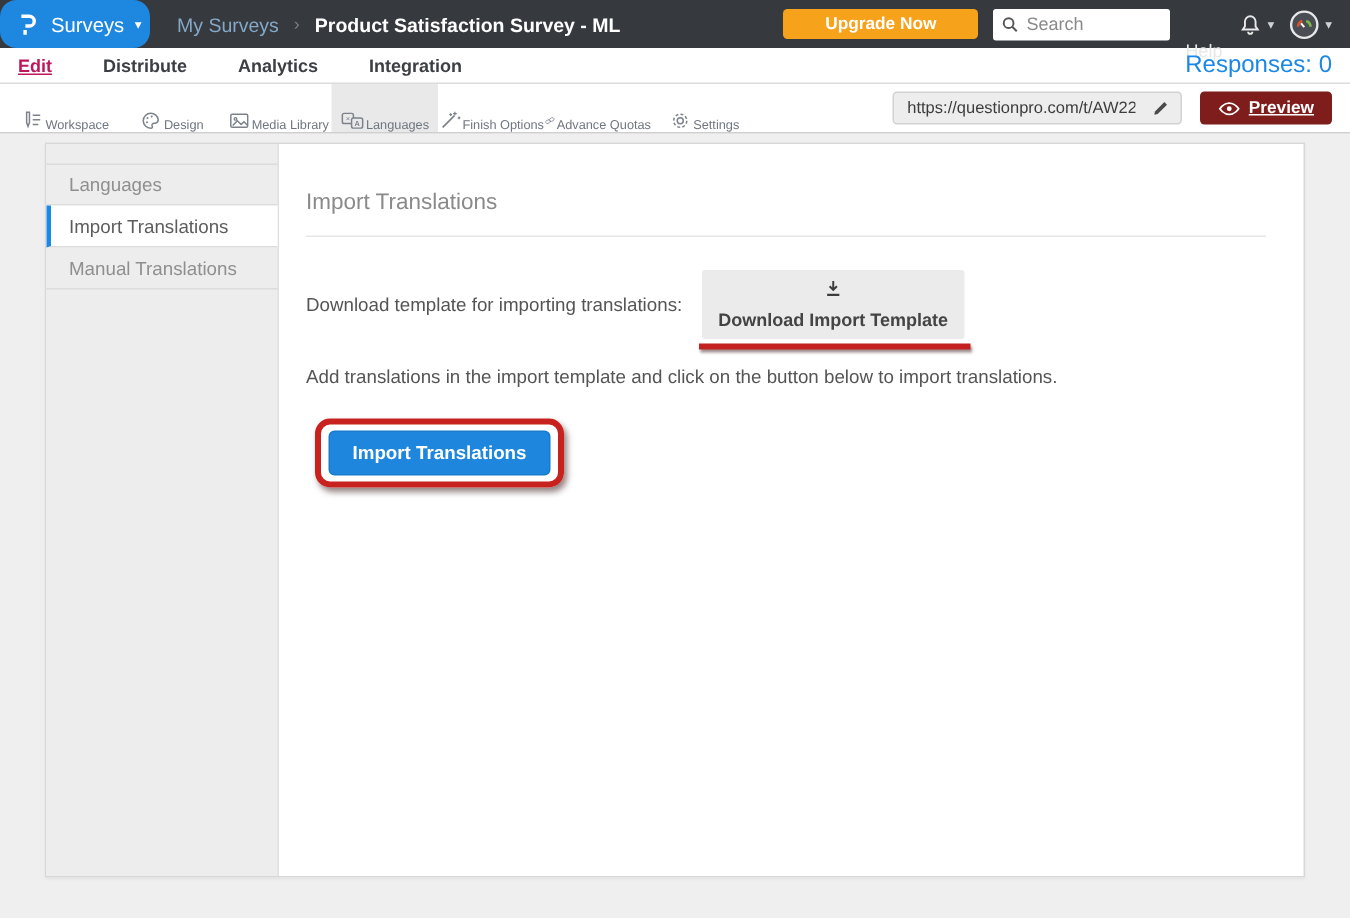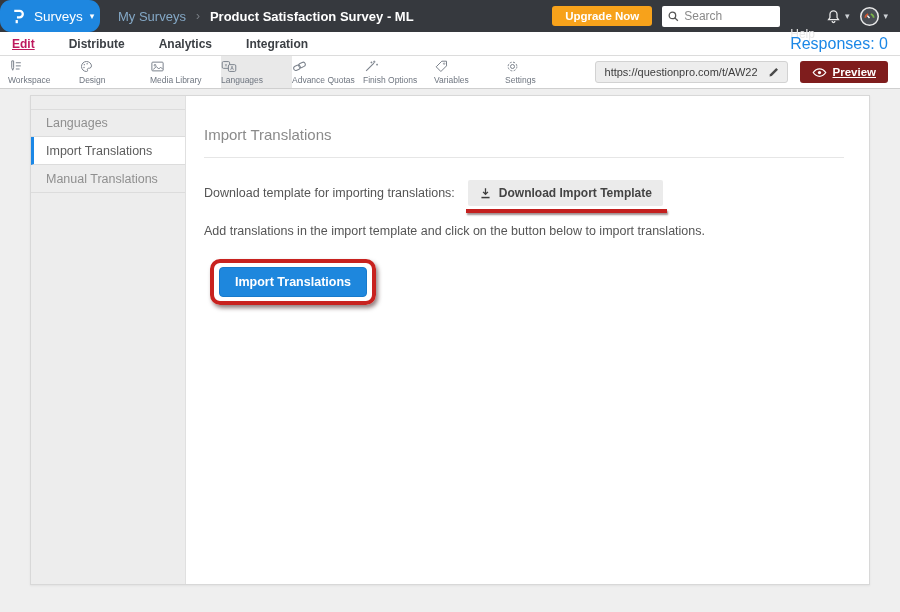--- a/index.html
+++ b/index.html
@@ -10,38 +10,38 @@
   .topbar { height:32px; background:#36393e; display:flex; align-items:center; }
   .logo-block { width:100px; height:32px; background:#1e87e0; display:flex; align-items:center; gap:7px; padding:0 10px; cursor:pointer; flex:0 0 auto;border-radius:11px; }
   .logo-block svg { flex:0 0 auto; }
   .logo-product { color:#fff; font-size:13.5px; }
   .caret { color:#fff; font-size:9px; line-height:1; }
   .breadcrumb { display:flex; align-items:center; gap:10px; margin-left:18px; flex:1 1 auto; min-width:0; }
   .bc-parent { color:#84a8c6; font-size:13px; cursor:pointer; }
   .bc-sep { color:#7a7f85; font-size:12px; }
   .bc-current { color:#fff; font-size:13px; font-weight:bold; }
   .topbar-right { display:flex; align-items:center; gap:10px; padding-right:12px; flex:0 0 auto; }
-  .upgrade-btn { background:#f7a21b; color:#fff; border:none; border-radius:3px; font-size:11.5px; font-weight:bold; padding:4px 13px; cursor:pointer; font-family:inherit; }
+  .upgrade-btn { background:#f7a21b; color:#fff; border:none; border-radius:3px; font-size:11.5px; font-weight:bold; padding:4px 28px; cursor:pointer; font-family:inherit; }
   .searchbox { position:relative; }
   .searchbox input { width:118px; height:21px; border:none; border-radius:2px; padding:0 6px 0 22px; font-size:12px; font-family:inherit; color:#333; outline:none; background:#fff; }
   .searchbox input::placeholder { color:#8a8a8a; }
   .searchbox .mag { position:absolute; left:5px; top:4px; }
   .help { color:#e8e8e8; font-size:12px; cursor:pointer;margin-top:35px; }
   .icon-group { display:flex; align-items:center; gap:3px; cursor:pointer; }
   .icon-group .caret { color:#cfd2d6; }
 
   
   .tabbar { height:24px; background:#fff; border-bottom:1px solid #dcdcdc; display:flex; align-items:center; padding:0 12px; }
   .tab { font-size:12px; font-weight:bold; color:#3c4045; margin-right:34px; cursor:pointer; text-decoration:none; }
   .tab.active { color:#be185d; text-decoration:underline; }
   .tab-right { margin-left:auto; color:#1b87e6; font-size:16px; }
 
   
   .toolbar { height:33px; background:#fff; border-bottom:1px solid #cfcfcf; display:flex; align-items:stretch; padding:0 6px 0 8px; }
-  .tool { width:71px; display:flex; flex-direction:column; align-items:flex-start; justify-content:center; gap:1px; cursor:pointer; }
+  .tool { width:71px; display:flex; flex-direction:row; align-items:flex-end; justify-content:center; gap:1px; cursor:pointer; }
   .tool.active { background:#e9e9e9; }
   .tool svg { display:block; }
   .tool-label { font-size:8.5px; color:#6f7680; white-space:nowrap; }
   .toolbar-right { margin-left:auto; display:flex; align-items:center; gap:12px; padding-right:6px; }
   .url-group { display:flex; align-items:center; height:22px; background:#ededed; border:1px solid #d2d2d2; border-radius:3px; overflow:hidden; }
   .url-group input { width:165px; border:none; background:transparent; font-size:11px; color:#3d3d3d; padding:0 4px 0 9px; font-family:inherit; outline:none; }
   .url-edit { width:26px; height:100%; display:flex; align-items:center; justify-content:center; cursor:pointer; border:none; background:transparent; }
   .preview-btn { height:22px; background:#7f1d1d; color:#fff; border:none; border-radius:3px; font-size:11.5px; font-weight:bold; padding:0 12px; display:flex; align-items:center; gap:6px; cursor:pointer; font-family:inherit;text-decoration:underline; }
 
   
@@ -51,21 +51,21 @@
   .side-item { height:28px; display:flex; align-items:center; padding-left:15px; font-size:12.5px; color:#8f8f8f; border-bottom:1px solid #dcdcdc; cursor:pointer; }
   .side-item:first-child { border-top:1px solid #dcdcdc; }
   .side-item.active { background:#fff; color:#5d5d5d; border-left:3px solid #1b87e6; padding-left:12px; }
 
   .content { flex:1 1 auto; padding:30px 25px 0 18px; }
   .content h1 { font-size:15px; font-weight:normal; color:#8a8a8a; margin-bottom:14px; }
   .content hr { border:none; border-top:1px solid #e6e6e6; margin-bottom:22px; }
   .dl-row { display:flex; align-items:center; gap:13px; margin-bottom:18px; }
   .dl-prompt { font-size:12.5px; color:#555; }
   .dl-wrap { position:relative; display:inline-block; }
-  .dl-btn { background:#ebebeb; border:none; border-radius:2px; padding:6px 11px; font-size:12px; font-weight:bold; color:#444; display:flex; align-items:center; gap:7px; cursor:pointer; font-family:inherit; }
+  .dl-btn { background:#ebebeb; border:none; border-radius:2px; padding:6px 11px; font-size:12px; font-weight:bold; color:#444; display:flex; align-items:center; gap:7px; cursor:pointer; font-family:inherit;flex-direction:column; }
   .annot-underline { position:absolute; left:-2px; right:-4px; bottom:-7px; height:4px; background:#c4201f; box-shadow:1px 2px 2px rgba(40,0,0,0.45); }
   .instructions { font-size:12.5px; color:#555; margin-bottom:21px; }
   .annot-circle { display:inline-block; margin-left:6px; border:4px solid #c8221f; border-radius:10px; padding:4px 5px; box-shadow:2px 3px 4px rgba(40,0,0,0.5), inset 0 0 2px rgba(255,255,255,0.5); }
   .import-btn { background:#1e87dd; border:1px solid #187acb; border-radius:4px; color:#fff; font-size:12.5px; font-weight:bold; padding:7px 15px; cursor:pointer; font-family:inherit; }
 </style>
 </head>
 <body>
 
 <header class="topbar">
   <div class="logo-block">
@@ -158,41 +158,34 @@
       <rect x="2" y="4" width="12" height="11" rx="2" fill="none" stroke="#7b828c" stroke-width="1.6"></rect>
       <text x="8" y="12.5" font-size="8" fill="#7b828c" text-anchor="middle" font-family="Liberation Sans, sans-serif">×</text>
       <rect x="12" y="9" width="12" height="11" rx="2" fill="#e9e9e9" stroke="#7b828c" stroke-width="1.6"></rect>
       <text x="18" y="17.5" font-size="8" font-weight="bold" fill="#7b828c" text-anchor="middle" font-family="Liberation Sans, sans-serif">A</text>
     </svg>
     <span class="tool-label">Languages</span>
   </div>
 
   <div class="tool">
     <svg width="15" height="15" viewBox="0 0 24 24">
+      <path d="M17.5 6.5L5 19" stroke="#7b828c" stroke-width="1.8"></path>
+      <path d="M18 2.5v4M16 4.5h4M21 9h3M22.5 7.5v3M12 5.5h3M13.5 4v3" stroke="#7b828c" stroke-width="1.3"></path>
+    </svg>
+    <span class="tool-label">Finish Options</span>
+  </div>
+
+  <div class="tool">
+    <svg width="15" height="15" viewBox="0 0 24 24">
       <rect x="2.5" y="10.5" width="11" height="7" rx="3.5" fill="none" stroke="#7b828c" stroke-width="1.6" transform="rotate(-25 8 14)"></rect>
       <rect x="10.5" y="6" width="11" height="7" rx="3.5" fill="none" stroke="#7b828c" stroke-width="1.6" transform="rotate(-25 16 9.5)"></rect>
     </svg>
     <span class="tool-label">Advance Quotas</span>
   </div>
 
-  <div class="tool">
-    <svg width="15" height="15" viewBox="0 0 24 24">
-      <path d="M17.5 6.5L5 19" stroke="#7b828c" stroke-width="1.8"></path>
-      <path d="M18 2.5v4M16 4.5h4M21 9h3M22.5 7.5v3M12 5.5h3M13.5 4v3" stroke="#7b828c" stroke-width="1.3"></path>
-    </svg>
-    <span class="tool-label">Finish Options</span>
-  </div>
-
-  <div class="tool">
-    <svg width="15" height="15" viewBox="0 0 24 24">
-      <path d="M12.5 3.5H20v7.5L11 20l-7.5-7.5z" fill="none" stroke="#7b828c" stroke-width="1.6"></path>
-      <circle cx="16.2" cy="7.4" r="1.2" fill="none" stroke="#7b828c" stroke-width="1.2"></circle>
-    </svg>
-    <span class="tool-label">Variables</span>
-  </div>
 
   <div class="tool">
     <svg width="15" height="15" viewBox="0 0 24 24">
       <circle cx="12" cy="12" r="3.2" fill="none" stroke="#7b828c" stroke-width="1.6"></circle>
       <circle cx="12" cy="12" r="7" fill="none" stroke="#7b828c" stroke-width="1.6" stroke-dasharray="3.2 2.3"></circle>
     </svg>
     <span class="tool-label">Settings</span>
   </div>
 
   <div class="toolbar-right">

